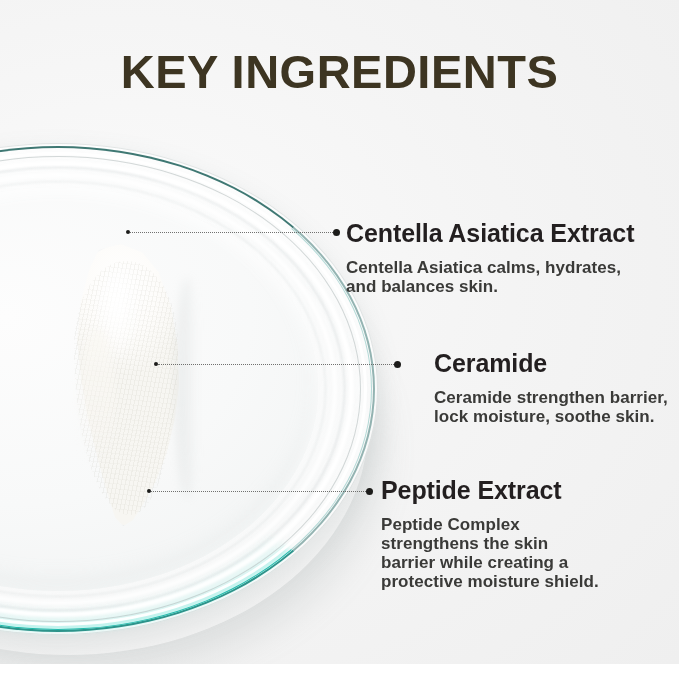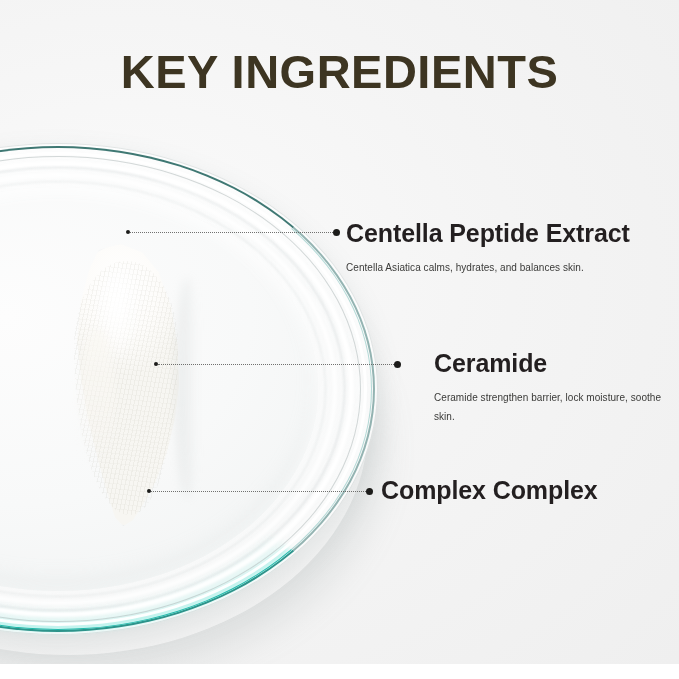--- a/index.html
+++ b/index.html
@@ -224,23 +224,23 @@
     margin: 0;
     font-size: 25px;
     line-height: 29px;
     font-weight: 700;
     letter-spacing: -0.1px;
     color: #231f20;
     white-space: nowrap;
   }
   .ing p {
     margin: 10px 0 0 0;
-    font-size: 10px;
+    font-size: 17px;
     line-height: 19px;
-    font-weight: 400;
+    font-weight: 700;
     color: #3a3a38;
     letter-spacing: 0.05px;
   }
 </style>
 </head>
 <body>
 
 <div id="stage">
 
   <div id="bg-wash"></div>
@@ -277,26 +277,27 @@
 
   <div class="connector" style="left:158px; top:364px; width:238px;"></div>
   <div class="dot small" style="left:154px; top:362px;"></div>
   <div class="dot big" style="left:394px; top:361px;"></div>
 
   <div class="connector" style="left:151px; top:491px; width:217px;"></div>
   <div class="dot small" style="left:147px; top:489px;"></div>
   <div class="dot big" style="left:366px; top:488px;"></div>
 
   <div class="ing" style="left:346px; top:219px; width:300px;">
-    <h2>Centella Peptide Extract</h2>
+    <h2>Centella Asiatica Extract</h2>
     <p>Centella Asiatica calms, hydrates, and balances skin.</p>
   </div>
 
   <div class="ing" style="left:408px; top:349px; width:250px;margin-left:26px;">
     <h2>Ceramide</h2>
     <p>Ceramide strengthen barrier, lock moisture, soothe skin.</p>
   </div>
 
   <div class="ing" style="left:381px; top:476px; width:222px;">
-    <h2>Complex Complex</h2>
+    <h2>Peptide Extract</h2>
+    <p>Peptide Complex strengthens the skin barrier while creating a protective moisture shield.</p>
   </div>
 
 </div>
 
 </body></html>

